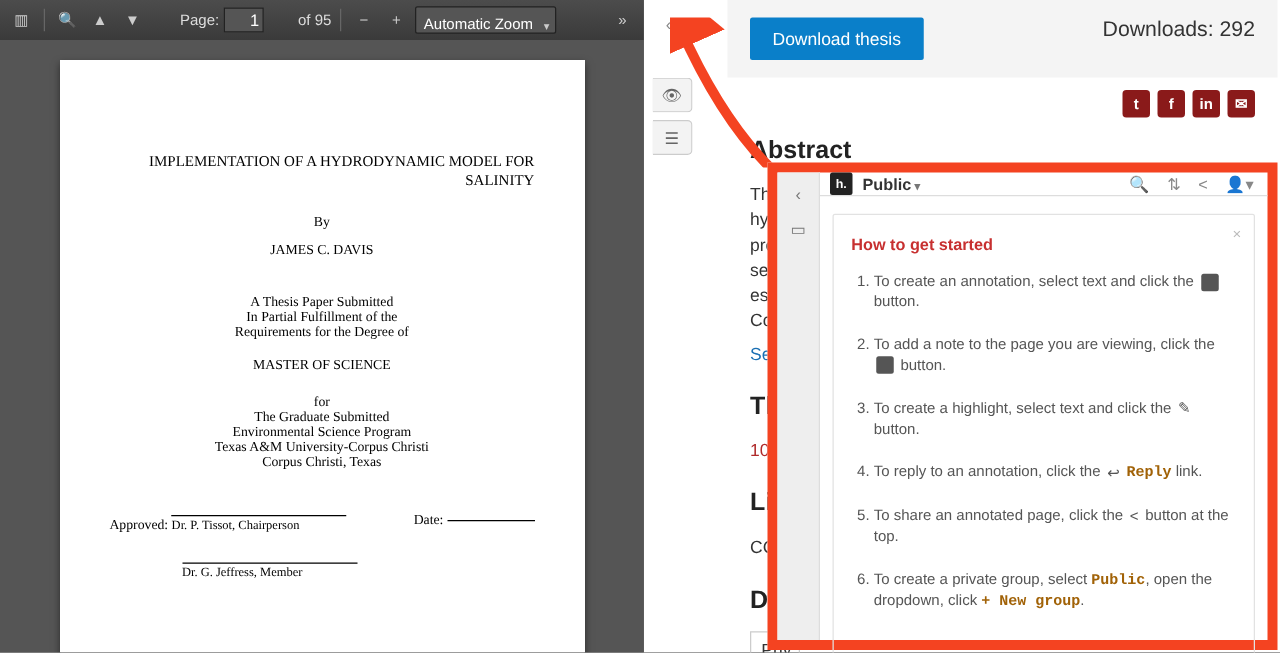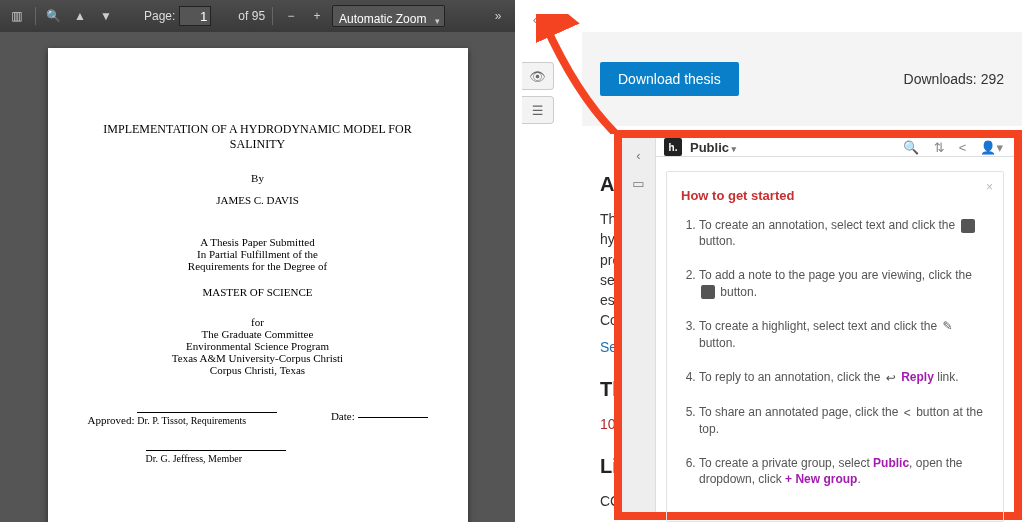--- a/index.html
+++ b/index.html
@@ -11,36 +11,36 @@
   .tb-btn { width: 22px; height: 22px; display: flex; align-items: center; justify-content: center; color: #ccc; border-radius: 2px; cursor: pointer; }
   .tb-sep { width: 1px; height: 18px; background: #666; margin: 0 3px; }
   .tb-label { color: #ddd; margin-left: 23px; }
   .page-input { width: 32px; height: 20px; background: #555; border: 1px solid #222; color: #fff; text-align: right; padding: 0 3px; }
   .zoom-select { height: 22px; background: #555; border: 1px solid #222; color: #fff; padding: 0 18px 0 6px; border-radius: 2px; position: relative; display: flex; align-items: flex-end; }
   .zoom-select::after { content: "▾"; position: absolute; right: 5px; font-size: 9px; color: #ccc; }
   .tb-spacer { flex: 1; }
 
   .pdf-page-wrap { position: absolute; top: 32px; left: 0; right: 0; bottom: 0; background: #555; overflow: hidden; display: flex; justify-content: center; padding-top: 16px; }
   .pdf-page { width: 420px; height: 540px; background: #fff; box-shadow: 0 2px 6px rgba(0,0,0,.5); padding: 40px 40px; font-family: "Times New Roman", serif; font-size: 11px; color: #000; text-align: center; }
-  .pdf-page .pt1 { font-size: 12px; margin-top: 14px; }
+  .pdf-page .pt1 { font-size: 12px; margin-top: 14px; text-align: right; }
   .pdf-page .pt2 { font-size: 12px; margin-top: 8px; }
   .pdf-page .gap { height: 20px; }
   .sig-row { display: flex; justify-content: space-between; margin-top: 34px; font-size: 11px; }
   .sig-line { border-top: 1px solid #000; width: 140px; display: inline-block; font-size: 10px; text-align: left; padding-top: 2px; margin-top: 2px; }
 
   
   .sidetabs { position: absolute; top: 12px; left: 522px; width: 34px; }
   .sidetabs .chev-row { display: flex; justify-content: center; gap: 4px; height: 20px; }
   .sidetabs .side-btn { width: 32px; height: 28px; background: #f3f3f3; border: 1px solid #ccc; border-left: none; border-radius: 0 4px 4px 0; margin-top: 6px; display: flex; align-items: center; justify-content: center; color: #666; }
 
   
   .right-col { position: absolute; top: 0; left: 582px; width: 440px; }
-  .right-header { background: #f4f4f4; padding: 30px 18px; display: flex; align-items: center; justify-content: space-between; margin-top: 32px; }
+  .right-header { background: #f4f4f4; padding: 14px 18px; display: flex; align-items: flex-start; justify-content: space-between; }
   .dl-btn { background: #0a7fc9; color: #fff; border: none; padding: 9px 18px; font-size: 14px; border-radius: 2px; cursor: pointer; }
-  .dl-count { color: #333; font-size: 14px; }
+  .dl-count { color: #333; font-size: 17px; }
 
   .social { display: flex; gap: 6px; justify-content: flex-end; padding: 10px 18px 6px; }
   .social span { width: 22px; height: 22px; background: #8a1a1a; border-radius: 3px; color: #fff; display: flex; align-items: center; justify-content: center; font-size: 12px; font-weight: bold; }
 
   .content { padding: 0 18px; color: #333; font-size: 14px; line-height: 1.45; }
   .content h2 { font-size: 20px; font-weight: bold; margin: 6px 0 10px; color: #222; }
   .content .doi { color: #b02a2a; }
   .content .see { color: #1a6fb3; }
 
   
@@ -55,21 +55,21 @@
   .hyp-logo { width: 18px; height: 18px; background: #222; color: #fff; font-size: 10px; font-weight: bold; display: flex; align-items: center; justify-content: center; border-radius: 2px; }
   .hyp-group { font-weight: bold; font-size: 13px; color: #333; }
   .hyp-group::after { content: " ▾"; font-size: 9px; color: #777; }
   .hyp-top-spacer { flex: 1; }
   .hyp-top-icon { color: #888; font-size: 13px; padding: 0 3px; }
   .hyp-card { margin: 14px 10px; border: 1px solid #e2e2e2; border-radius: 2px; padding: 16px 14px; position: relative; font-size: 12px; color: #555; }
   .hyp-card .close { position: absolute; top: 8px; right: 10px; color: #bbb; font-size: 12px; }
   .hyp-card h3 { color: #c73030; font-size: 13px; margin-bottom: 14px; font-weight: bold; }
   .hyp-card ol { list-style: decimal; padding-left: 18px; }
   .hyp-card li { margin-bottom: 18px; line-height: 1.35; }
-  .hyp-card b { color: #a21caf; }
+  .hyp-card b { color: #a16207; font-family: Liberation Mono, monospace; }
   .mini-icon { display: inline-flex; width: 14px; height: 14px; background: #555; vertical-align: middle; border-radius: 2px; margin: 0 2px; }
   .mini-icon.light { background: none; color: #555; width: auto; height: auto; }
 </style>
 </head>
 <body>
 
 <div class="pdf-panel">
   <div class="pdf-toolbar">
     <div class="tb-btn">▥</div>
     <div class="tb-sep"></div>
@@ -98,28 +98,28 @@
       <div>JAMES C. DAVIS</div>
       <div style="height:10px"></div>
       <div class="gap"></div>
       <div>A Thesis Paper Submitted</div>
       <div>In Partial Fulfillment of the</div>
       <div>Requirements for the Degree of</div>
       <div style="height:14px"></div>
       <div>MASTER OF SCIENCE</div>
       <div style="height:18px"></div>
       <div>for</div>
-      <div>The Graduate Committee</div>
+      <div>The Graduate Submitted</div>
       <div>Environmental Science Program</div>
       <div>Texas A&amp;M University-Corpus Christi</div>
       <div>Corpus Christi, Texas</div>
       <div class="sig-row">
         <div style="text-align:left">
           <span>Approved:</span>
-          <span class="sig-line">Dr. P. Tissot, Requirements</span>
+          <span class="sig-line">Dr. P. Tissot, Chairperson</span>
         </div>
         <div style="text-align:left">
           <span>Date:</span>
           <span class="sig-line" style="width:70px"></span>
         </div>
       </div>
       <div style="text-align:left; margin-left:58px; margin-top:22px">
         <span class="sig-line">Dr. G. Jeffress, Member</span>
       </div>
     </div>

